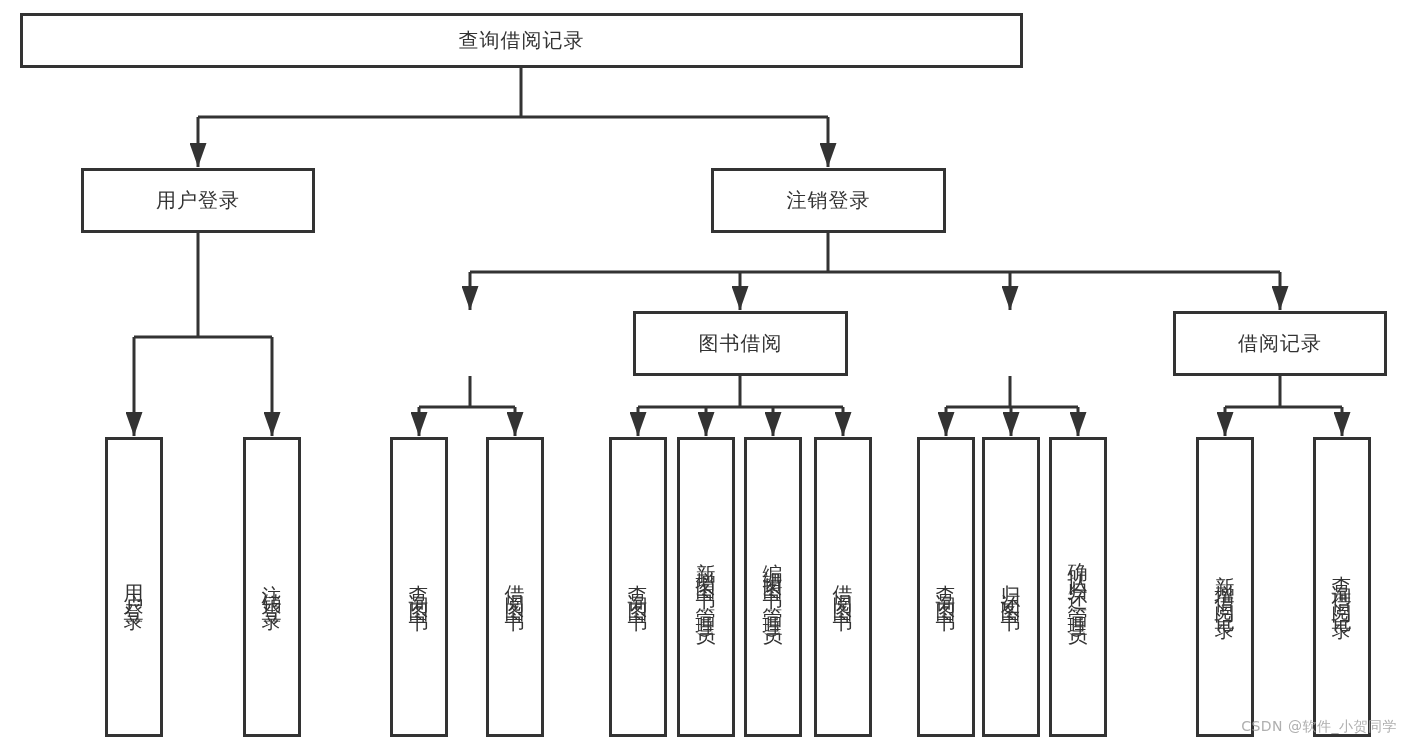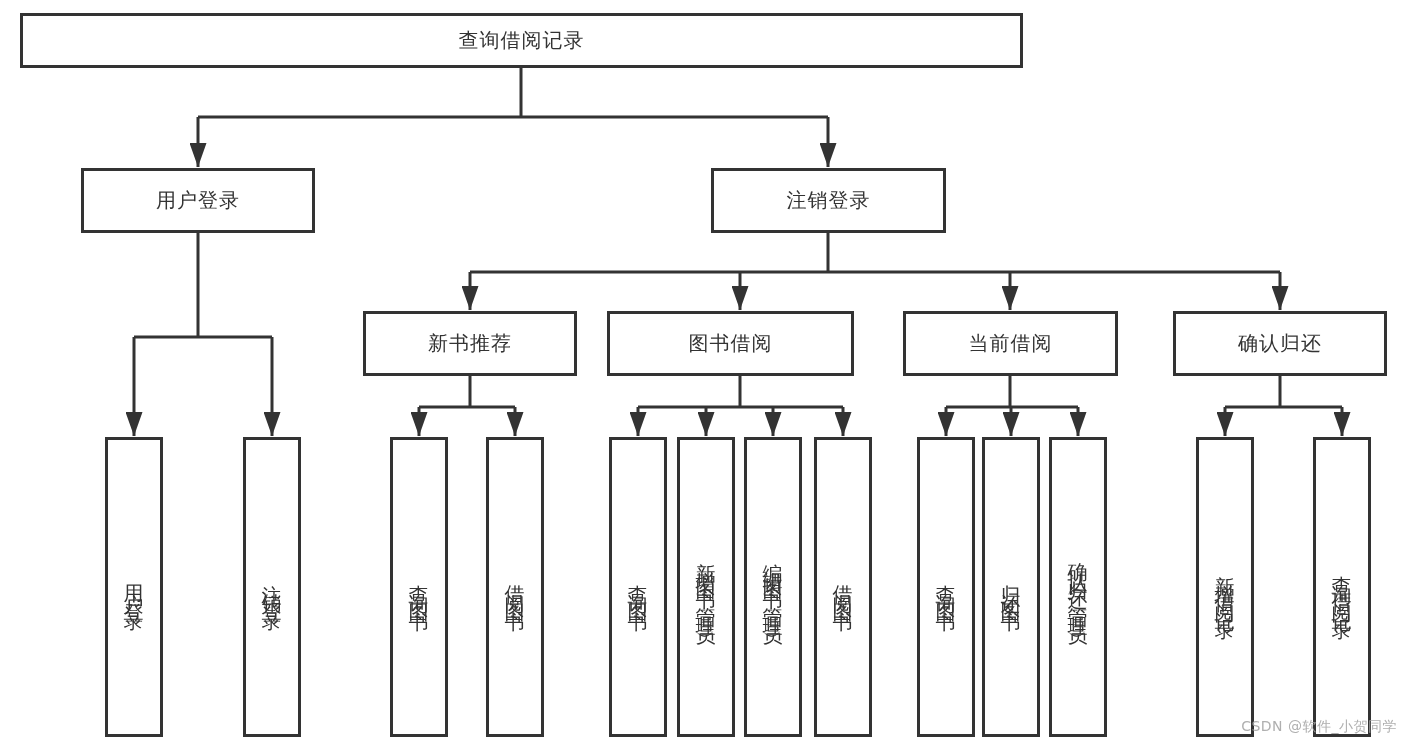--- a/index.html
+++ b/index.html
@@ -113,31 +113,25 @@
     <span>查询借阅记录</span>
   </div>
 
   <div class="box" style="left:81px;top:168px;width:234px;height:65px">
     <span>用户登录</span>
   </div>
   <div class="box" style="left:711px;top:168px;width:235px;height:65px">
     <span>注销登录</span>
   </div>
 
-  <div class="box" style="left:363px;top:311px;width:214px;height:65px">
-    <span>新书推荐</span>
-  </div>
-  <div class="box" style="left:607px;top:311px;width:247px;height:65px">
+  <div class="box" style="left:633px;top:311px;width:215px;height:65px">
     <span>图书借阅</span>
   </div>
-  <div class="box" style="left:903px;top:311px;width:215px;height:65px">
-    <span>当前借阅</span>
-  </div>
   <div class="box" style="left:1173px;top:311px;width:214px;height:65px">
-    <span>确认归还</span>
+    <span>借阅记录</span>
   </div>
 
   <div class="leaf" style="left:105px">
     <span class="vtext">用户登录</span>
   </div>
   <div class="leaf" style="left:243px">
     <span class="vtext">注销登录</span>
   </div>
   <div class="leaf" style="left:390px">
     <span class="vtext">查询图书</span>

